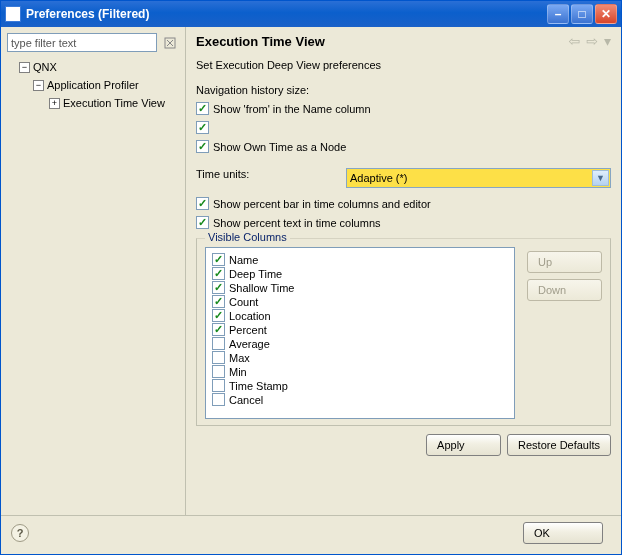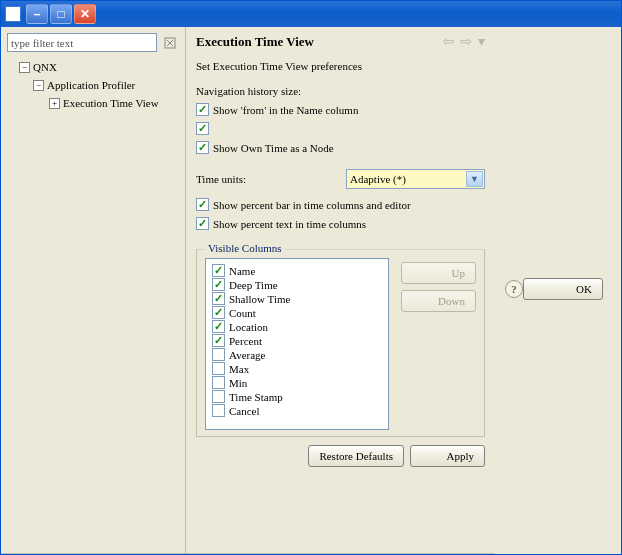--- a/index.html
+++ b/index.html
@@ -41,23 +41,22 @@
     border-radius: 3px;
     display:flex; align-items:center; justify-content:center;
     font-size:12px;
     font-family: Arial;
   }
   .win-btn.min, .win-btn.max { background: linear-gradient(to bottom,#7aa9f3,#3b73d1); color:#fff;}
   .win-btn.close { background: linear-gradient(to bottom,#f08b75,#d8462a); color:#fff; font-weight:bold;}
   .client {
     flex: 1;
     display: flex;
-    flex-direction: row;
+    flex-direction: column;
     background:#ece9d8;
-    font-family:Liberation Serif, serif;
   }
   .top-split {
     flex: 1;
     display:flex;
     border-bottom:1px solid #c0c0b0;
   }
   .left-pane {
     width: 185px;
     display:flex;
     flex-direction:column;
@@ -119,21 +118,21 @@
   .page-title {
     font-size:13px; font-weight:bold;
     flex:1;
   }
   .nav-arrows { display:flex; gap:6px; color:#b8b8a8;}
   .nav-arrows span { font-size:14px; }
   .desc {
     margin:6px 0 10px 0;
   }
   .form-row {
-    display:flex; align-items:center;
+    display:flex; align-items:flex-start;
     margin: 3px 0;
   }
   .form-label { width:150px; }
   .text-input {
     flex:1; height:19px;
     border:1px solid #86a6c4;
     background:#fff;
     padding:1px 4px;
     font-family:inherit; font-size:11px;
   }
@@ -148,38 +147,38 @@
     background:#fff;
     display:flex; align-items:center; justify-content:center;
     font-size:11px; line-height:1;
     color:#188a1e;
     font-weight:bold;
   }
   .chk.unchecked { color:transparent; }
   .select {
     flex:1; height:20px;
     border:1px solid #86a6c4;
-    background:#fef9c3;
+    background:#fde047;
     display:flex; align-items:center;
     padding:0 3px;
     position:relative;
   }
   .select .dd {
     position:absolute; right:1px; top:1px; bottom:1px;
     width:17px;
     background: linear-gradient(to bottom,#dfeefd,#b4d1f0);
     border:1px solid #9fbdd8;
     display:flex; align-items:center; justify-content:center;
     color:#4a6a8f;
     font-size:9px;
   }
   .group {
     border:1px solid #c0c0b0;
     border-top:1px solid #d6d3c2;
-    margin-top:16px;
+    margin-top:6px;
     padding:8px 8px 6px 8px;
     position:relative;
   }
   .group-legend {
     position:absolute; top:-8px; left:8px;
     background:#ece9d8;
     padding:0 3px;
     color:#0a246a;
   }
   .col-body {
@@ -197,21 +196,21 @@
   .col-list .chk-row { margin:1px 0; }
   .btn-stack {
     display:flex; flex-direction:column; gap:6px;
     padding-top:4px;
   }
   .btn {
     min-width:75px; height:22px;
     border:1px solid #808080;
     background: linear-gradient(to bottom,#ffffff,#f1efe2 45%, #e6e3d2);
     border-radius:3px;
-    display:flex; align-items:center; justify-content:flex-end;
+    display:flex; align-items:center; justify-content:flex-start;
     font-family:inherit; font-size:11px;
     padding:0 10px;
     cursor:default;
   }
   .btn.disabled {
     border:1px solid #bdb9a6;
     color:#a09d8b;
     background: linear-gradient(to bottom,#f7f5eb,#ece9d8);
   }
   .right-footer {
@@ -233,20 +232,21 @@
     background:#f4f2e4;
   }
   .spacer { flex:1; }
 </style>
 </head>
 <body>
 
 <div class="window">
   <div class="titlebar">
     <span class="app-icon"></span>
+    <span class="title">Preferences (Filtered)</span>
     <div class="win-btns">
       <div class="win-btn min">–</div>
       <div class="win-btn max">□</div>
       <div class="win-btn close">✕</div>
     </div>
   </div>
 
   <div class="client">
     <div class="top-split">
 
@@ -279,21 +279,21 @@
       <div class="right-pane">
         <div class="header-row">
           <span class="page-title">Execution Time View</span>
           <div class="nav-arrows">
             <span>⇦</span>
             <span>⇨</span>
             <span>▾</span>
           </div>
         </div>
 
-        <div class="desc">Set Execution Time View preferences</div>
+        <div class="desc">Set Execution Deep View preferences</div>
 
         <div class="form-row">
           <span class="form-label">Navigation history size:</span>
         </div>
 
         <div class="chk-row">
           <span class="chk">✓</span>
           <span>Show 'from' in the Name column</span>
         </div>
         <div class="chk-row">
@@ -377,24 +377,24 @@
                 </div>
               <div class="btn disabled">
                   <span>Down</span>
                 </div>
             </div>
           </div>
         </div>
 
         <div class="right-footer">
           <div class="btn">
-              <span>Restore Defaults</span>
+              <span>Apply</span>
             </div>
           <div class="btn">
-              <span>Apply</span>
+              <span>Restore Defaults</span>
             </div>
         </div>
       </div>
     </div>
 
     <div class="bottom-bar">
       <div class="help-icon">?</div>
       <div class="spacer"></div>
       <div class="btn" style="min-width:80px">
           <span>OK</span>

